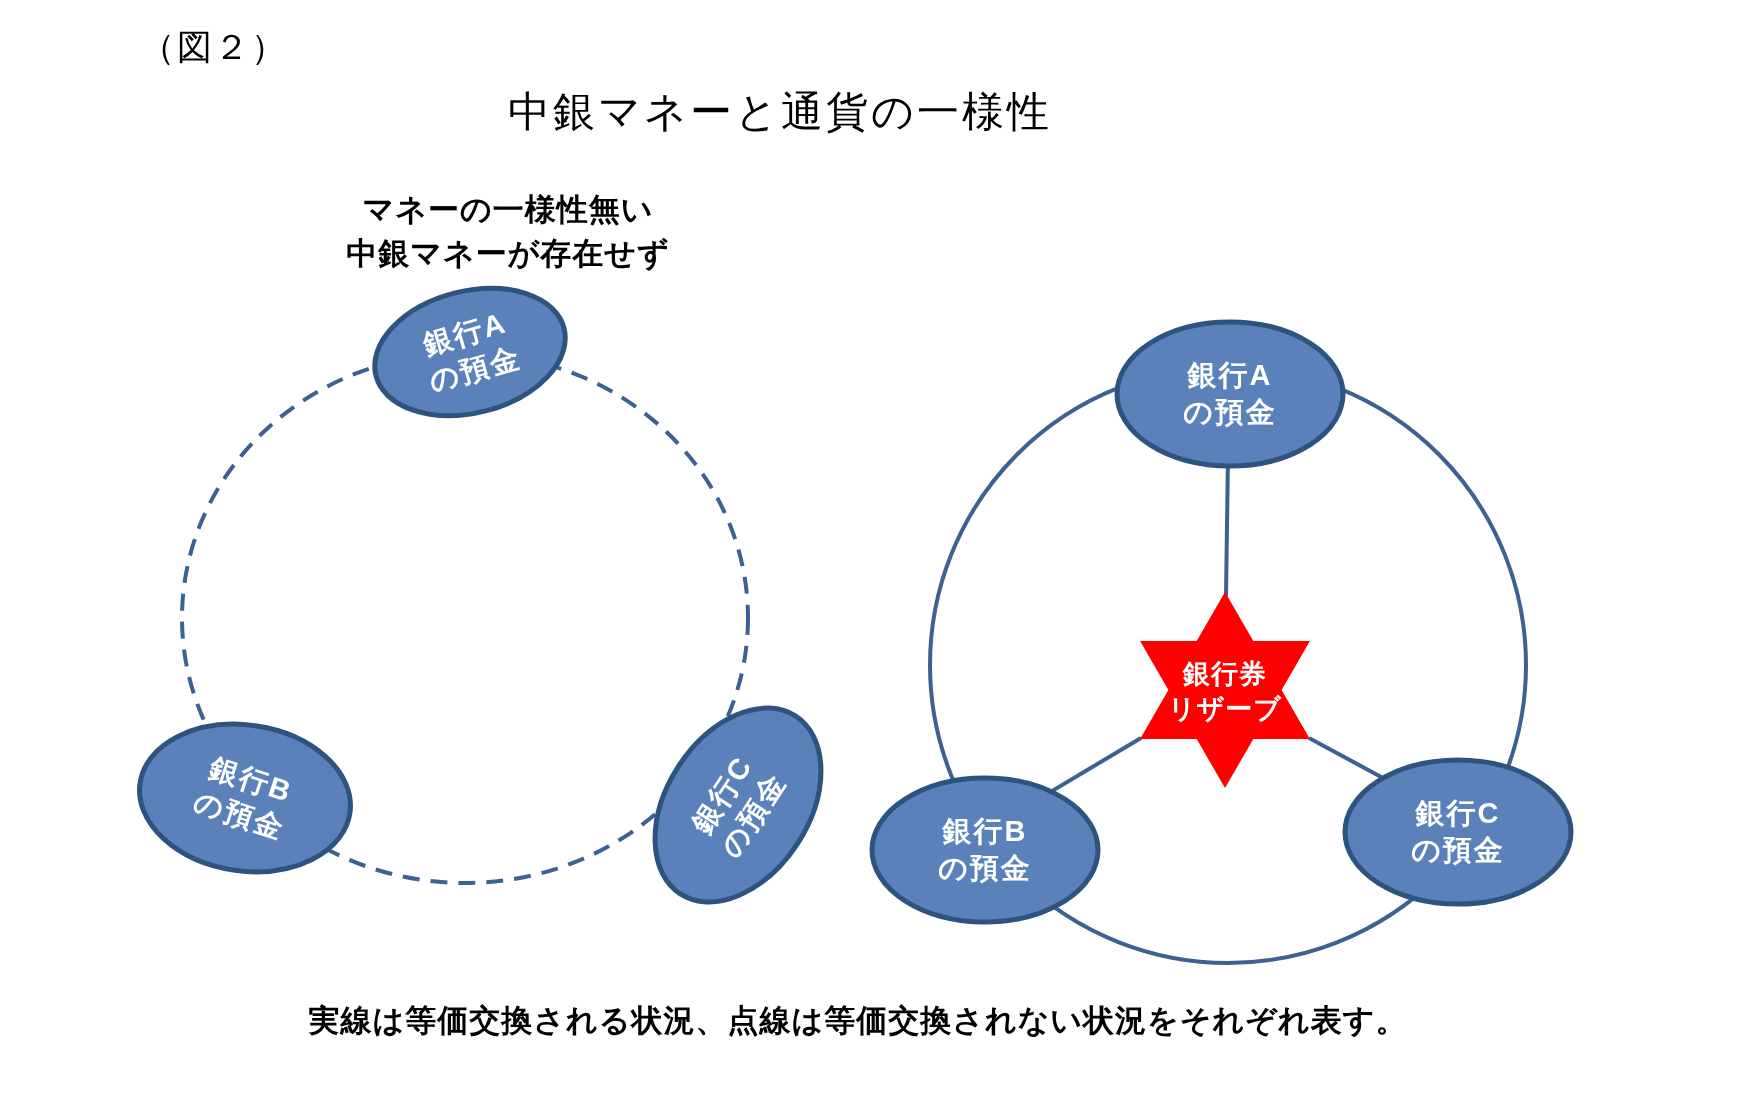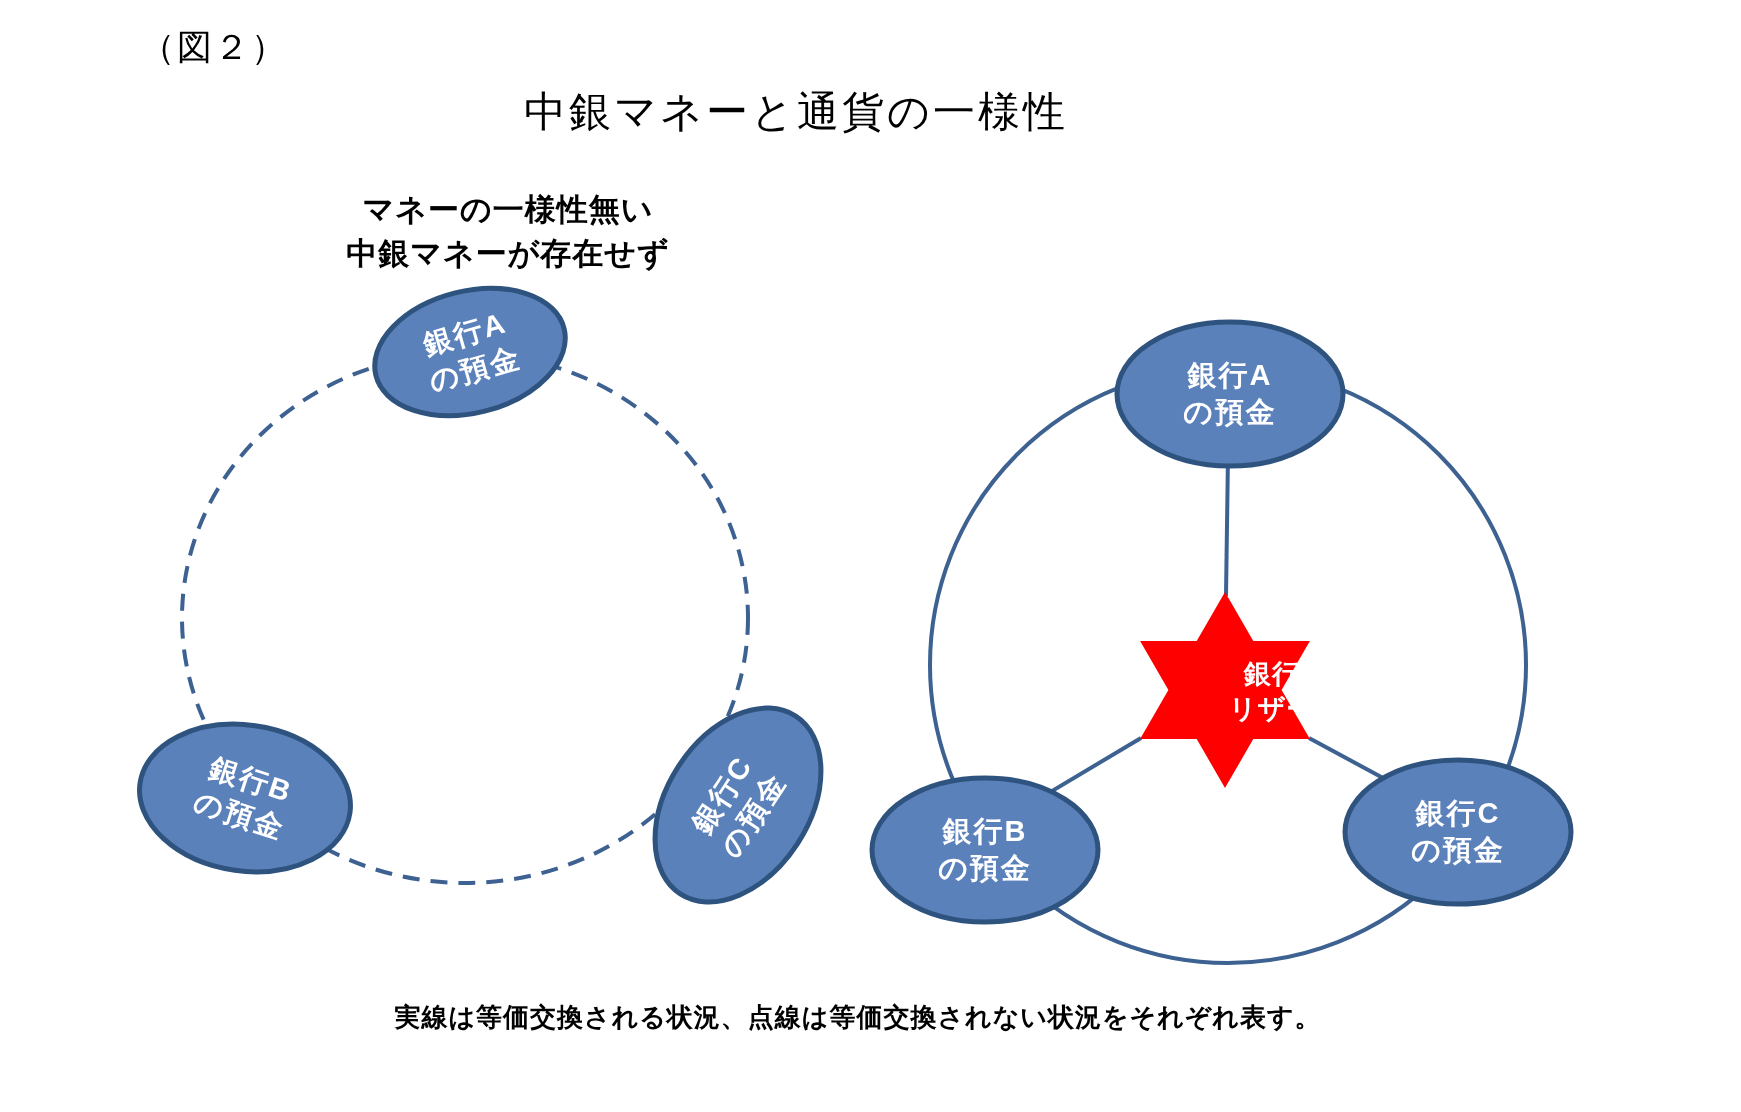--- a/index.html
+++ b/index.html
@@ -10,21 +10,21 @@
     overflow:hidden;
     font-family:"Liberation Sans", sans-serif;
     color:#000;
   }
   .fig-label{
     position:absolute;left:112px;top:24px;
     font-size:35px;font-weight:500;letter-spacing:2px;margin-left:28px;
   }
   .fig-title{
     position:absolute;left:0;top:84px;width:1560px;
-    text-align:center;font-size:42px;font-weight:500;letter-spacing:3px;padding-left:16px;
+    text-align:center;font-size:42px;font-weight:500;letter-spacing:3px;
   }
   .heading{
     position:absolute;top:188px;width:620px;
     text-align:center;font-size:31px;font-weight:600;
     line-height:1.42;letter-spacing:1px;
   }
   .heading.left{left:198px;}
   .heading.right{left:905px;}
   .diagram-svg{position:absolute;left:0;top:0;}
   .node-label{
@@ -36,21 +36,21 @@
   }
   .star-label{
     position:absolute;
     transform:translate(-50%,-50%);
     text-align:center;color:#ffffff;font-weight:700;
     font-size:27px;line-height:1.3;letter-spacing:1px;
     white-space:nowrap;
   }
   .caption{
     position:absolute;left:0;top:1000px;width:1716px;
-    text-align:center;font-size:26px;font-weight:600;letter-spacing:1px;
+    text-align:center;font-size:31px;font-weight:600;letter-spacing:1px;
   }
 </style>
 </head>
 <body>
 
 <div class="canvas">
 
   <div class="fig-label">（図２）</div>
   <div class="fig-title">中銀マネーと通貨の一様性</div>
 
@@ -102,20 +102,20 @@
   </div>
   <div class="node-label" style="left:985px;top:850px">
     <div>銀行B</div>
     <div>の預金</div>
   </div>
   <div class="node-label" style="left:1458px;top:832px">
     <div>銀行C</div>
     <div>の預金</div>
   </div>
 
-  <div class="star-label" style="left:1286px;top:692px">
+  <div class="star-label" style="left:1225px;top:692px">
     <div>銀行券</div>
     <div>リザーブ</div>
   </div>
 
   <div class="caption">実線は等価交換される状況、点線は等価交換されない状況をそれぞれ表す。</div>
 
 </div>
 
 </body></html>

